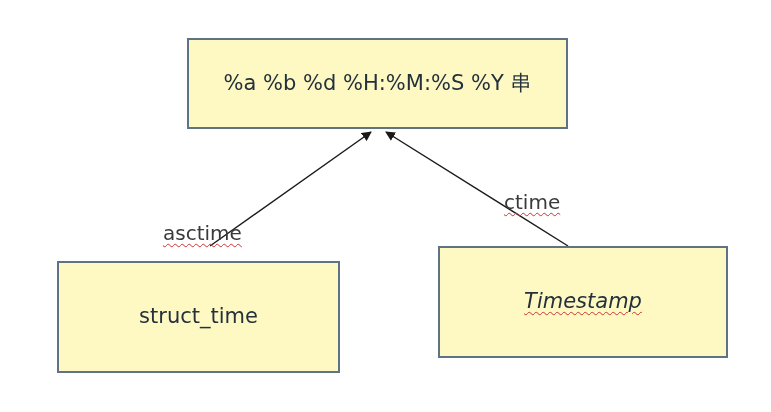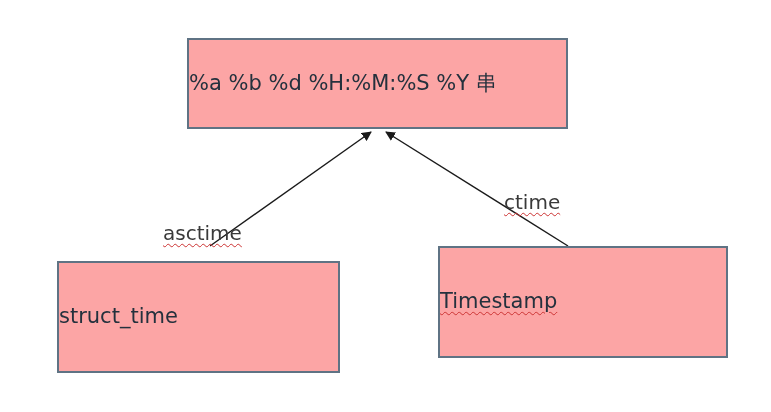--- a/index.html
+++ b/index.html
@@ -13,25 +13,25 @@
   #canvas {
     position: relative;
     width: 771px;
     height: 412px;
     background: #ffffff;
     overflow: hidden;
   }
   .node {
     position: absolute;
     box-sizing: border-box;
-    background: #fca5a5;
+    background: #fef9c3;
     border: 2px solid #5F7384;
     display: flex;
     align-items: center;
-    justify-content: flex-start;
+    justify-content: center;
   }
   .node-label {
     color: #24313D;
     white-space: pre;
     line-height: 1.1;
     position: relative;
   }
   
   #node-format {
     left: 187px;
@@ -52,20 +52,21 @@
     font-size: 21px;
   }
   #node-timestamp {
     left: 438px;
     top: 246px;
     width: 290px;
     height: 112px;
   }
   #node-timestamp .node-label {
     font-size: 21px;
+    font-style: italic;
   }
   .wavy {
     text-decoration: underline;
     text-decoration-color: #cc3333;
     text-decoration-style: wavy;
     text-decoration-thickness: 1px;
     text-underline-offset: 3px;
   }
 
   

